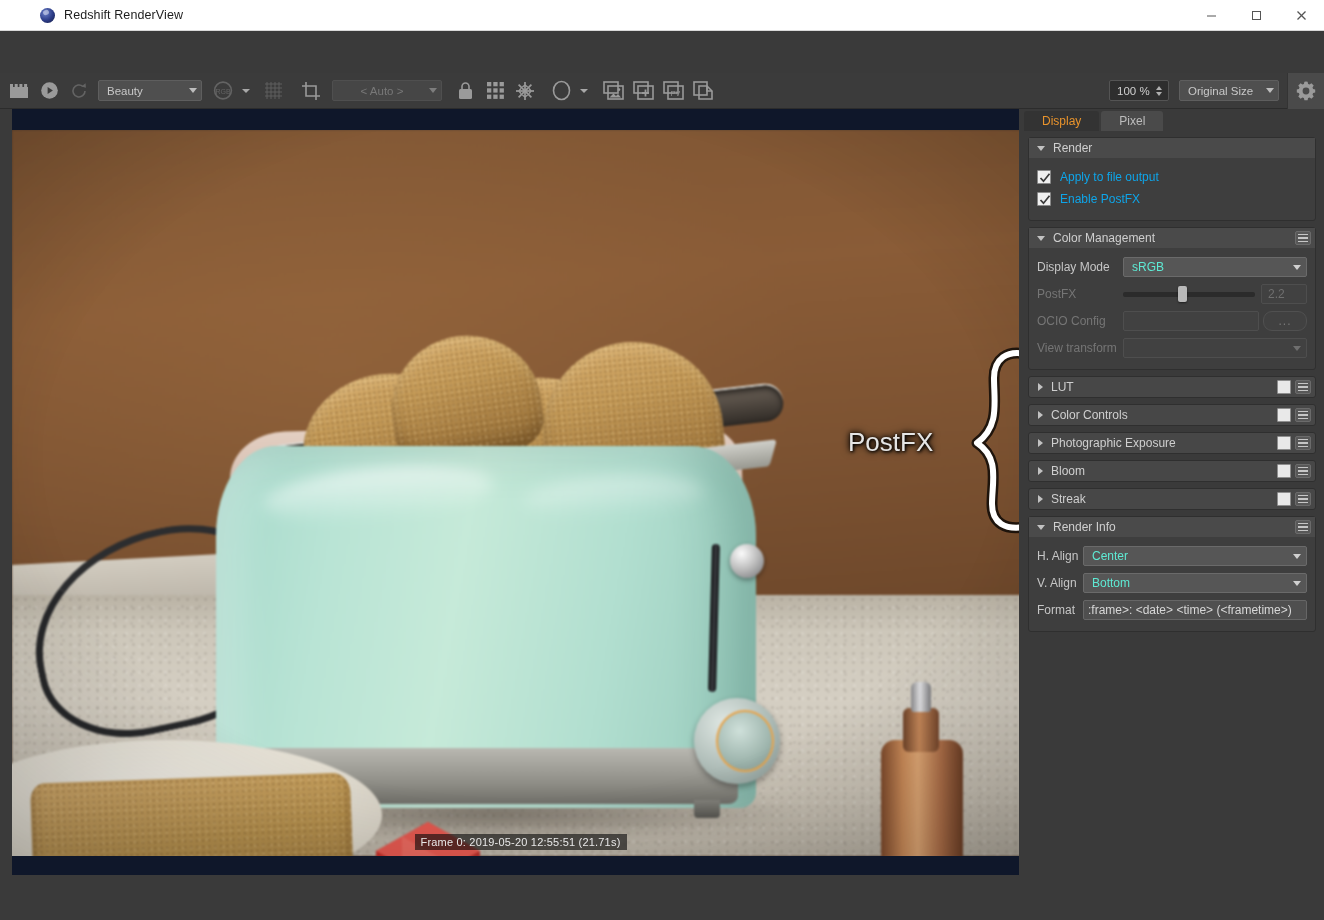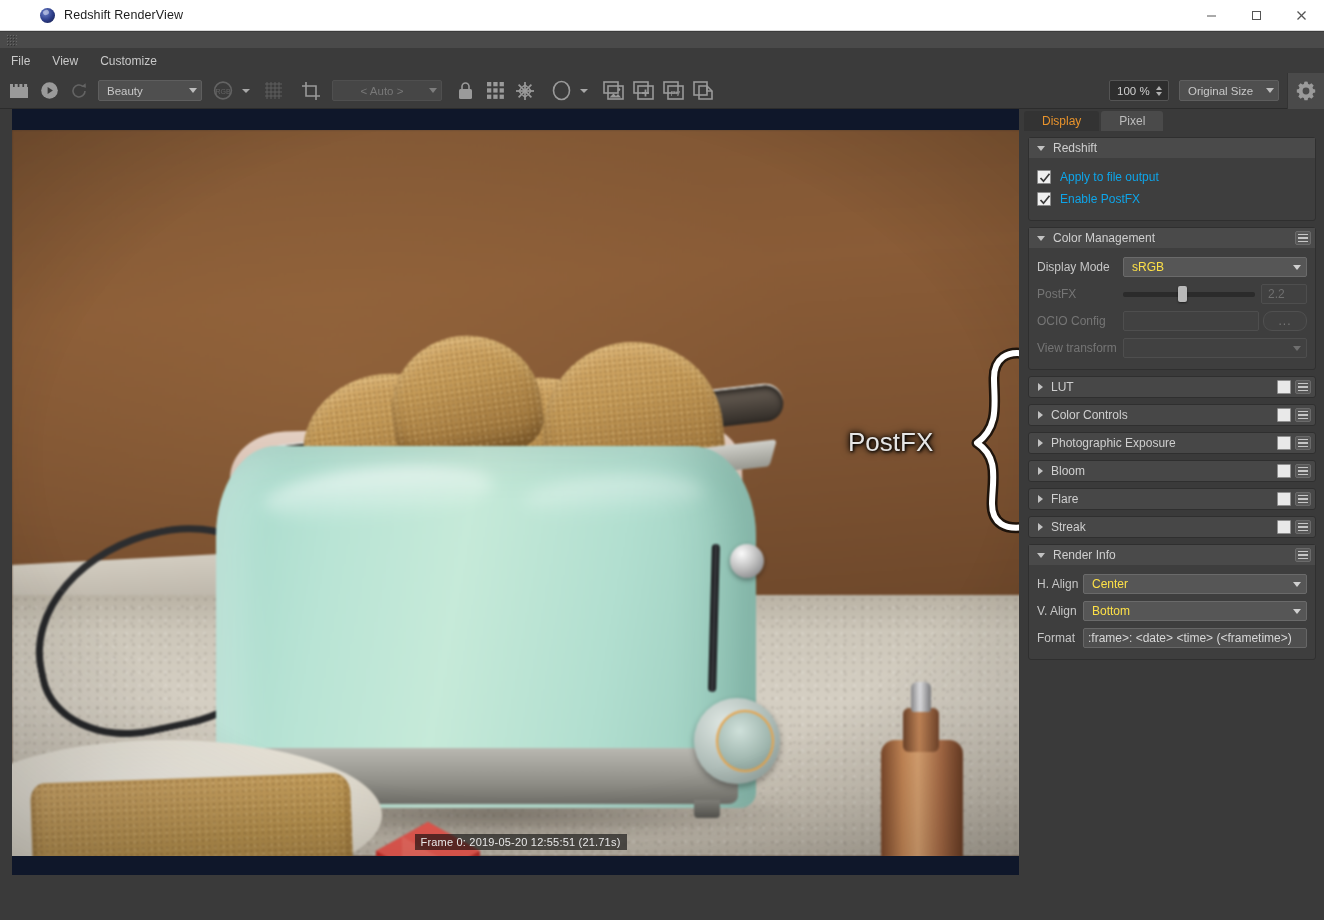--- a/index.html
+++ b/index.html
@@ -337,21 +337,21 @@
   .chkrow { display:flex; align-items:center; height:22px; }
   .cbox {
     width:14px; height:14px; background:#f0f0f0; border:1px solid #8a8a8a; border-radius:1px;
     margin-right:9px; position:relative; flex:none;
   }
   .cbox svg { position:absolute; left:1px; top:1px; }
   .cbtxt { font-size:12px; color:#0ea5e9; }
 
   .sel {
     flex:1; height:20px; background:#565656; border:1px solid #6a6a6a; border-radius:2px;
-    display:flex; align-items:center; padding:0 5px 0 8px; color:#fde047; font-size:12px;
+    display:flex; align-items:center; padding:0 5px 0 8px; color:#5eead4; font-size:12px;
   }
   .sel .sv { flex:1; }
   .sel .sc { width:0;height:0;border-left:4.5px solid transparent;border-right:4.5px solid transparent;border-top:5px solid #d0d0d0; }
   .sel.dis { background:#414141; border-color:#4e4e4e; color:#6f6f6f; }
   .sel.dis .sc { border-top-color:#6f6f6f; }
 
   .slider { flex:1; height:20px; position:relative; display:flex; align-items:center; }
   .slider .track { width:100%; height:5px; background:#2b2b2b; border-radius:2px; }
   .slider .knob {
     position:absolute; left:42%; width:9px; height:16px; background:#b9b9b9;
@@ -403,30 +403,20 @@
       </div>
       <div class="tb-btn close">
         <svg width="11" height="11" viewBox="0 0 11 11">
             <line x1="1.5" y1="1.5" x2="9.5" y2="9.5" stroke="#555" stroke-width="1.2"></line>
             <line x1="9.5" y1="1.5" x2="1.5" y2="9.5" stroke="#555" stroke-width="1.2"></line>
           </svg>
       </div>
     </div>
   </div>
 
-  <div class="menustrip">
-    <div class="grip-row">
-      <div class="grip"></div>
-    </div>
-    <div class="menus">
-      <div class="menu-item">File</div>
-      <div class="menu-item">View</div>
-      <div class="menu-item">Customize</div>
-    </div>
-  </div>
 
   <div class="toolbar">
 
     <div class="tool" style="margin-left:4px">
       <svg width="20" height="16" viewBox="0 0 20 16">
           <path class="icn-f" d="M1 4h18v11H1z"></path>
           <path class="icn-f" d="M1 1h3v3H1zM5.7 1h3v3h-3zM10.4 1h3v3h-3zM15.1 1h3v3h-3z"></path>
         </svg>
     </div>
     <div class="tool">
@@ -645,21 +635,21 @@
     <div class="tabs">
       <div class="tab active">Display</div>
       <div class="tab">Pixel</div>
     </div>
 
     <div class="panelbody">
 
       <div class="group">
         <div class="ghead">
           <span class="arrow-d"></span>
-          <span class="gtitle">Redshift</span>
+          <span class="gtitle">Render</span>
         </div>
         <div class="gbody">
           <div class="chkrow">
             <span class="cbox">
               <svg width="12" height="12" viewBox="0 0 12 12">
                   <path d="M1.5 6 L4.5 9.2 L10.5 1.8" fill="none" stroke="#3a3a3a" stroke-width="1.7"></path>
                 </svg>
             </span>
             <span class="cbtxt">Apply to file output</span>
           </div>
@@ -759,32 +749,20 @@
           <span class="hamb">
               <i></i>
               <i></i>
               <i></i>
             </span>
         </div>
       </div>
       <div class="collapsed-row">
         <div class="ghead">
           <span class="arrow-r"></span>
-          <span class="gtitle">Flare</span>
-          <span class="chk-sm"></span>
-          <span class="hamb">
-              <i></i>
-              <i></i>
-              <i></i>
-            </span>
-        </div>
-      </div>
-      <div class="collapsed-row">
-        <div class="ghead">
-          <span class="arrow-r"></span>
           <span class="gtitle">Streak</span>
           <span class="chk-sm"></span>
           <span class="hamb">
               <i></i>
               <i></i>
               <i></i>
             </span>
         </div>
       </div>
 

